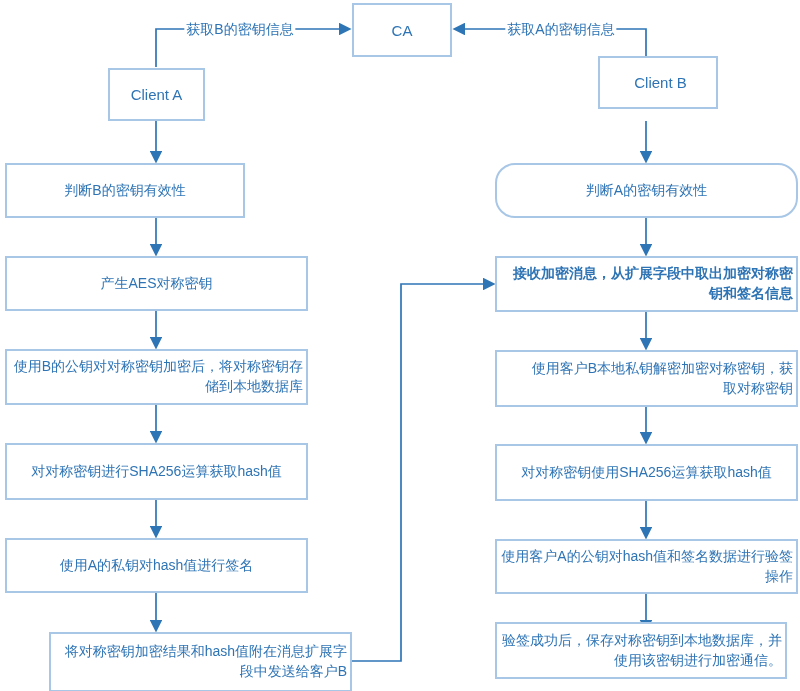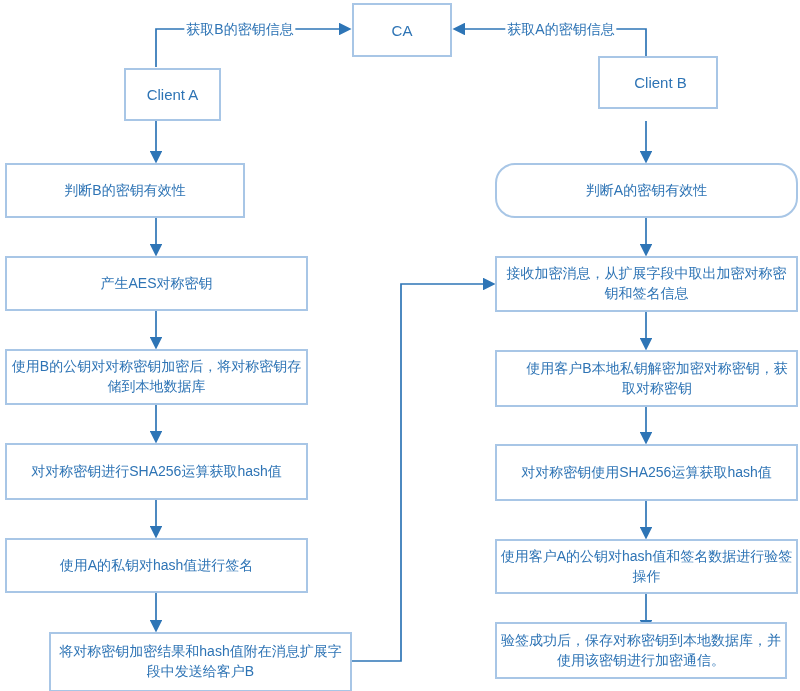--- a/index.html
+++ b/index.html
@@ -31,21 +31,21 @@
   }
   .node {
     position: absolute;
     box-sizing: border-box;
     border: 2px solid var(--border, #a8c6e6);
     background: #ffffff;
     color: var(--text, #2e74b5);
     display: flex;
     align-items: center;
     justify-content: center;
-    text-align: center;
+    text-align: right;
     font-size: 14px;
     line-height: 1.4;
     padding: 2px 3px;
   }
   .node.terminal {
     font-size: 15px;
   }
   .edge-label {
     position: absolute;
     color: var(--text, #2e74b5);
@@ -85,21 +85,21 @@
     <path class="wire" d="M646,407 L646,442" marker-end="url(#arr)"></path>
     <path class="wire" d="M646,501 L646,537" marker-end="url(#arr)"></path>
     <path class="wire" d="M646,594 L646,630" marker-end="url(#arr)"></path>
 
     <path class="wire" d="M308,661 L401,661 L401,284 L493,284" marker-end="url(#arr)"></path>
   </svg>
 
   <div class="node terminal" style="left:352px; top:3px; width:100px; height:54px;">
     <span>CA</span>
   </div>
-  <div class="node terminal" style="left:108px; top:68px; width:97px; height:53px;margin-left:16px;">
+  <div class="node terminal" style="left:108px; top:68px; width:97px; height:53px;">
     <span>Client A</span>
   </div>
   <div class="node terminal" style="left:598px; top:56px; width:120px; height:53px;padding-left:8px;">
     <span>Client B</span>
   </div>
 
   <span class="edge-label" style="left:240px; top:21px;">获取B的密钥信息</span>
   <span class="edge-label" style="left:561px; top:21px;">获取A的密钥信息</span>
 
   <div class="node" style="left:5px; top:163px; width:240px; height:55px;">
@@ -117,21 +117,21 @@
   <div class="node" style="left:5px; top:538px; width:303px; height:55px;">
     <span>使用A的私钥对hash值进行签名</span>
   </div>
   <div class="node" style="left:5px; top:632px; width:303px; height:60px;margin-left:44px;">
     <span>将对称密钥加密结果和hash值附在消息扩展字段中发送给客户B</span>
   </div>
 
   <div class="node" style="left:495px; top:163px; width:303px; height:55px;border-radius:20px;">
     <span>判断A的密钥有效性</span>
   </div>
-  <div class="node" style="left:495px; top:256px; width:303px; height:56px;">
+  <div class="node" style="left:495px; top:256px; width:303px; height:56px;font-weight:bold;">
     <span>接收加密消息，从扩展字段中取出加密对称密钥和签名信息</span>
   </div>
   <div class="node" style="left:495px; top:350px; width:303px; height:57px;padding-left:24px;">
     <span>使用客户B本地私钥解密加密对称密钥，获取对称密钥</span>
   </div>
   <div class="node" style="left:495px; top:444px; width:303px; height:57px;">
     <span>对对称密钥使用SHA256运算获取hash值</span>
   </div>
   <div class="node" style="left:495px; top:539px; width:303px; height:55px;">
     <span>使用客户A的公钥对hash值和签名数据进行验签操作</span>

